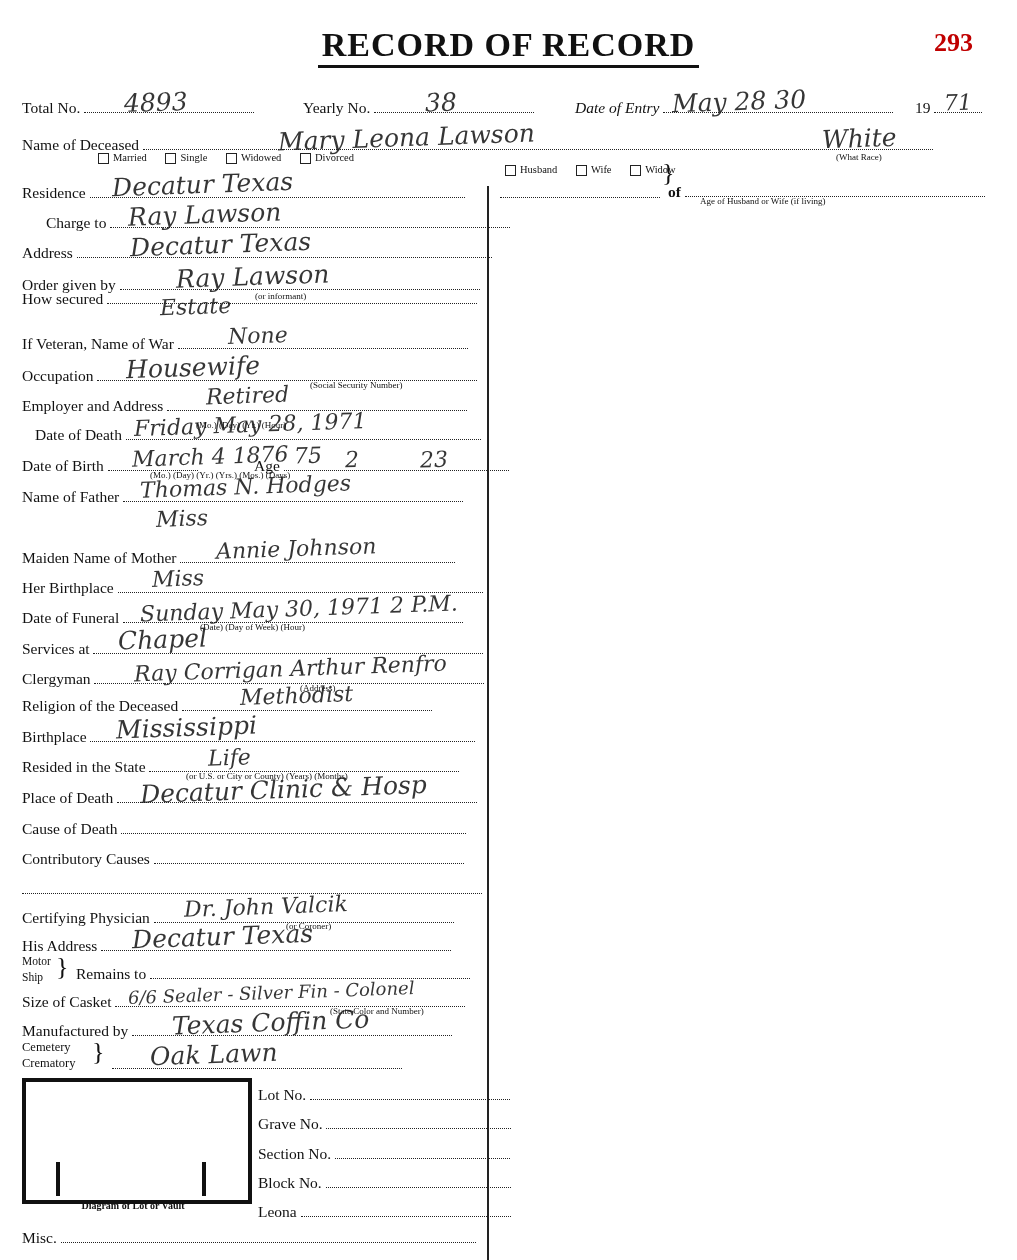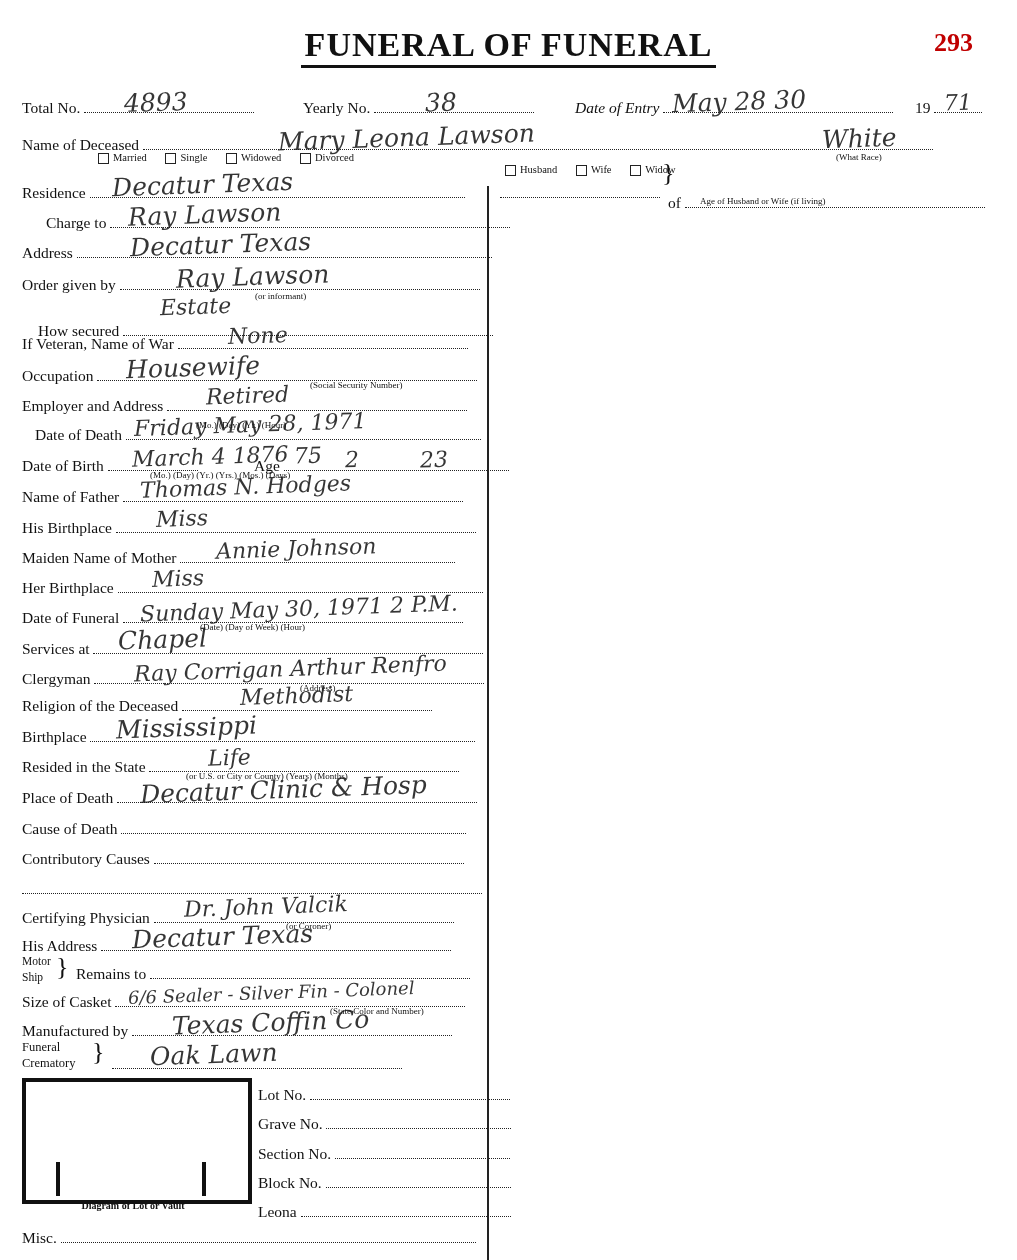--- a/index.html
+++ b/index.html
@@ -79,21 +79,21 @@
   .dg-cap{position:absolute;left:22px;top:1200px;width:222px;text-align:center;font-size:10px;font-weight:bold;}
 
   .lotrow{position:absolute;font-size:15.5px;}
 </style>
 </head>
 <body>
 
 <div class="page">
 
   <div class="title">
-    <span class="t-inner">FUNERAL  OF  FUNERAL</span>
+    <span class="t-inner">RECORD  OF  RECORD</span>
   </div>
   <div class="page-no">293</div>
 
   <div class="row" style="left:22px;top:98px;">
     <span class="lbl">Total No.</span>
     <span class="dots" style="width:170px;"></span>
   </div>
   <div class="hw big" style="left:124px;top:88px;">4893</div>
 
   <div class="row" style="left:303px;top:98px;">
@@ -136,21 +136,21 @@
   <div class="sub" style="left:700px;top:196px;">Age of Husband or Wife (if living)</div>
 
   <div class="vrule"></div>
 
   <div class="row" style="left:22px;top:183px;">
     <span class="lbl">Residence</span>
     <span class="dots" style="width:375px;"></span>
   </div>
   <div class="hw big" style="left:112px;top:170px;">Decatur  Texas</div>
   <div class="row" style="left:500px;top:183px;"><span class="dots" style="width:160px;"></span></div>
-  <div class="row" style="left:668px;top:193px;">
+  <div class="row" style="left:668px;top:182px;font-weight:bold;">
     <span class="lbl">of</span>
     <span class="dots" style="width:300px;"></span>
   </div>
 
   <div class="row" style="left:22px;top:213px;margin-left:24px;">
     <span class="lbl">Charge to</span>
     <span class="dots" style="width:400px;"></span>
   </div>
   <div class="hw big" style="left:128px;top:200px;">Ray  Lawson</div>
 
@@ -160,21 +160,21 @@
   </div>
   <div class="hw big" style="left:130px;top:230px;">Decatur Texas</div>
 
   <div class="row" style="left:22px;top:275px;">
     <span class="lbl">Order given by</span>
     <span class="dots" style="width:360px;"></span>
   </div>
   <div class="hw big" style="left:176px;top:262px;">Ray  Lawson</div>
   <div class="sub" style="left:255px;top:291px;">(or informant)</div>
 
-  <div class="row" style="left:22px;top:321px;margin-left:16px;">
+  <div class="row" style="left:22px;top:289px;">
     <span class="lbl">How secured</span>
     <span class="dots" style="width:370px;"></span>
   </div>
   <div class="hw s1" style="left:160px;top:294px;">Estate</div>
 
   <div class="row" style="left:22px;top:334px;">
     <span class="lbl">If Veteran, Name of War</span>
     <span class="dots" style="width:290px;"></span>
   </div>
   <div class="hw s1" style="left:228px;top:323px;">None</div>
@@ -212,24 +212,20 @@
   <div class="hw s1" style="left:345px;top:447px;">2</div>
   <div class="hw s1" style="left:420px;top:447px;">23</div>
   <div class="sub" style="left:150px;top:470px;">(Mo.)      (Day)      (Yr.)      (Yrs.)      (Mos.)      (Days)</div>
 
   <div class="row" style="left:22px;top:487px;">
     <span class="lbl">Name of Father</span>
     <span class="dots" style="width:340px;"></span>
   </div>
   <div class="hw s1" style="left:140px;top:474px;">Thomas N. Hodges</div>
 
-  <div class="row" style="left:22px;top:518px;">
-    <span class="lbl">His Birthplace</span>
-    <span class="dots" style="width:360px;"></span>
-  </div>
   <div class="hw s1" style="left:156px;top:506px;">Miss</div>
 
   <div class="row" style="left:22px;top:548px;">
     <span class="lbl">Maiden Name of Mother</span>
     <span class="dots" style="width:275px;"></span>
   </div>
   <div class="hw s1" style="left:216px;top:536px;">Annie  Johnson</div>
 
   <div class="row" style="left:22px;top:578px;">
     <span class="lbl">Her Birthplace</span>
@@ -323,21 +319,21 @@
   </div>
   <div class="hw s3" style="left:128px;top:982px;">6/6 Sealer - Silver Fin - Colonel</div>
   <div class="sub" style="left:330px;top:1006px;">(State Color and Number)</div>
 
   <div class="row" style="left:22px;top:1021px;">
     <span class="lbl">Manufactured by</span>
     <span class="dots" style="width:320px;"></span>
   </div>
   <div class="hw big" style="left:172px;top:1008px;">Texas Coffin Co</div>
 
-  <div class="row" style="left:22px;top:1040px;font-size:12.5px;">Funeral</div>
+  <div class="row" style="left:22px;top:1040px;font-size:12.5px;">Cemetery</div>
   <div class="row" style="left:22px;top:1056px;font-size:12.5px;">Crematory</div>
   <div class="brace" style="left:92px;top:1037px;">}</div>
   <div class="row" style="left:112px;top:1054px;">
     <span class="dots" style="width:290px;"></span>
   </div>
   <div class="hw big" style="left:150px;top:1040px;">Oak Lawn</div>
 
   <div class="diagram">
     <div class="outer"></div>
     <div class="white"></div>

